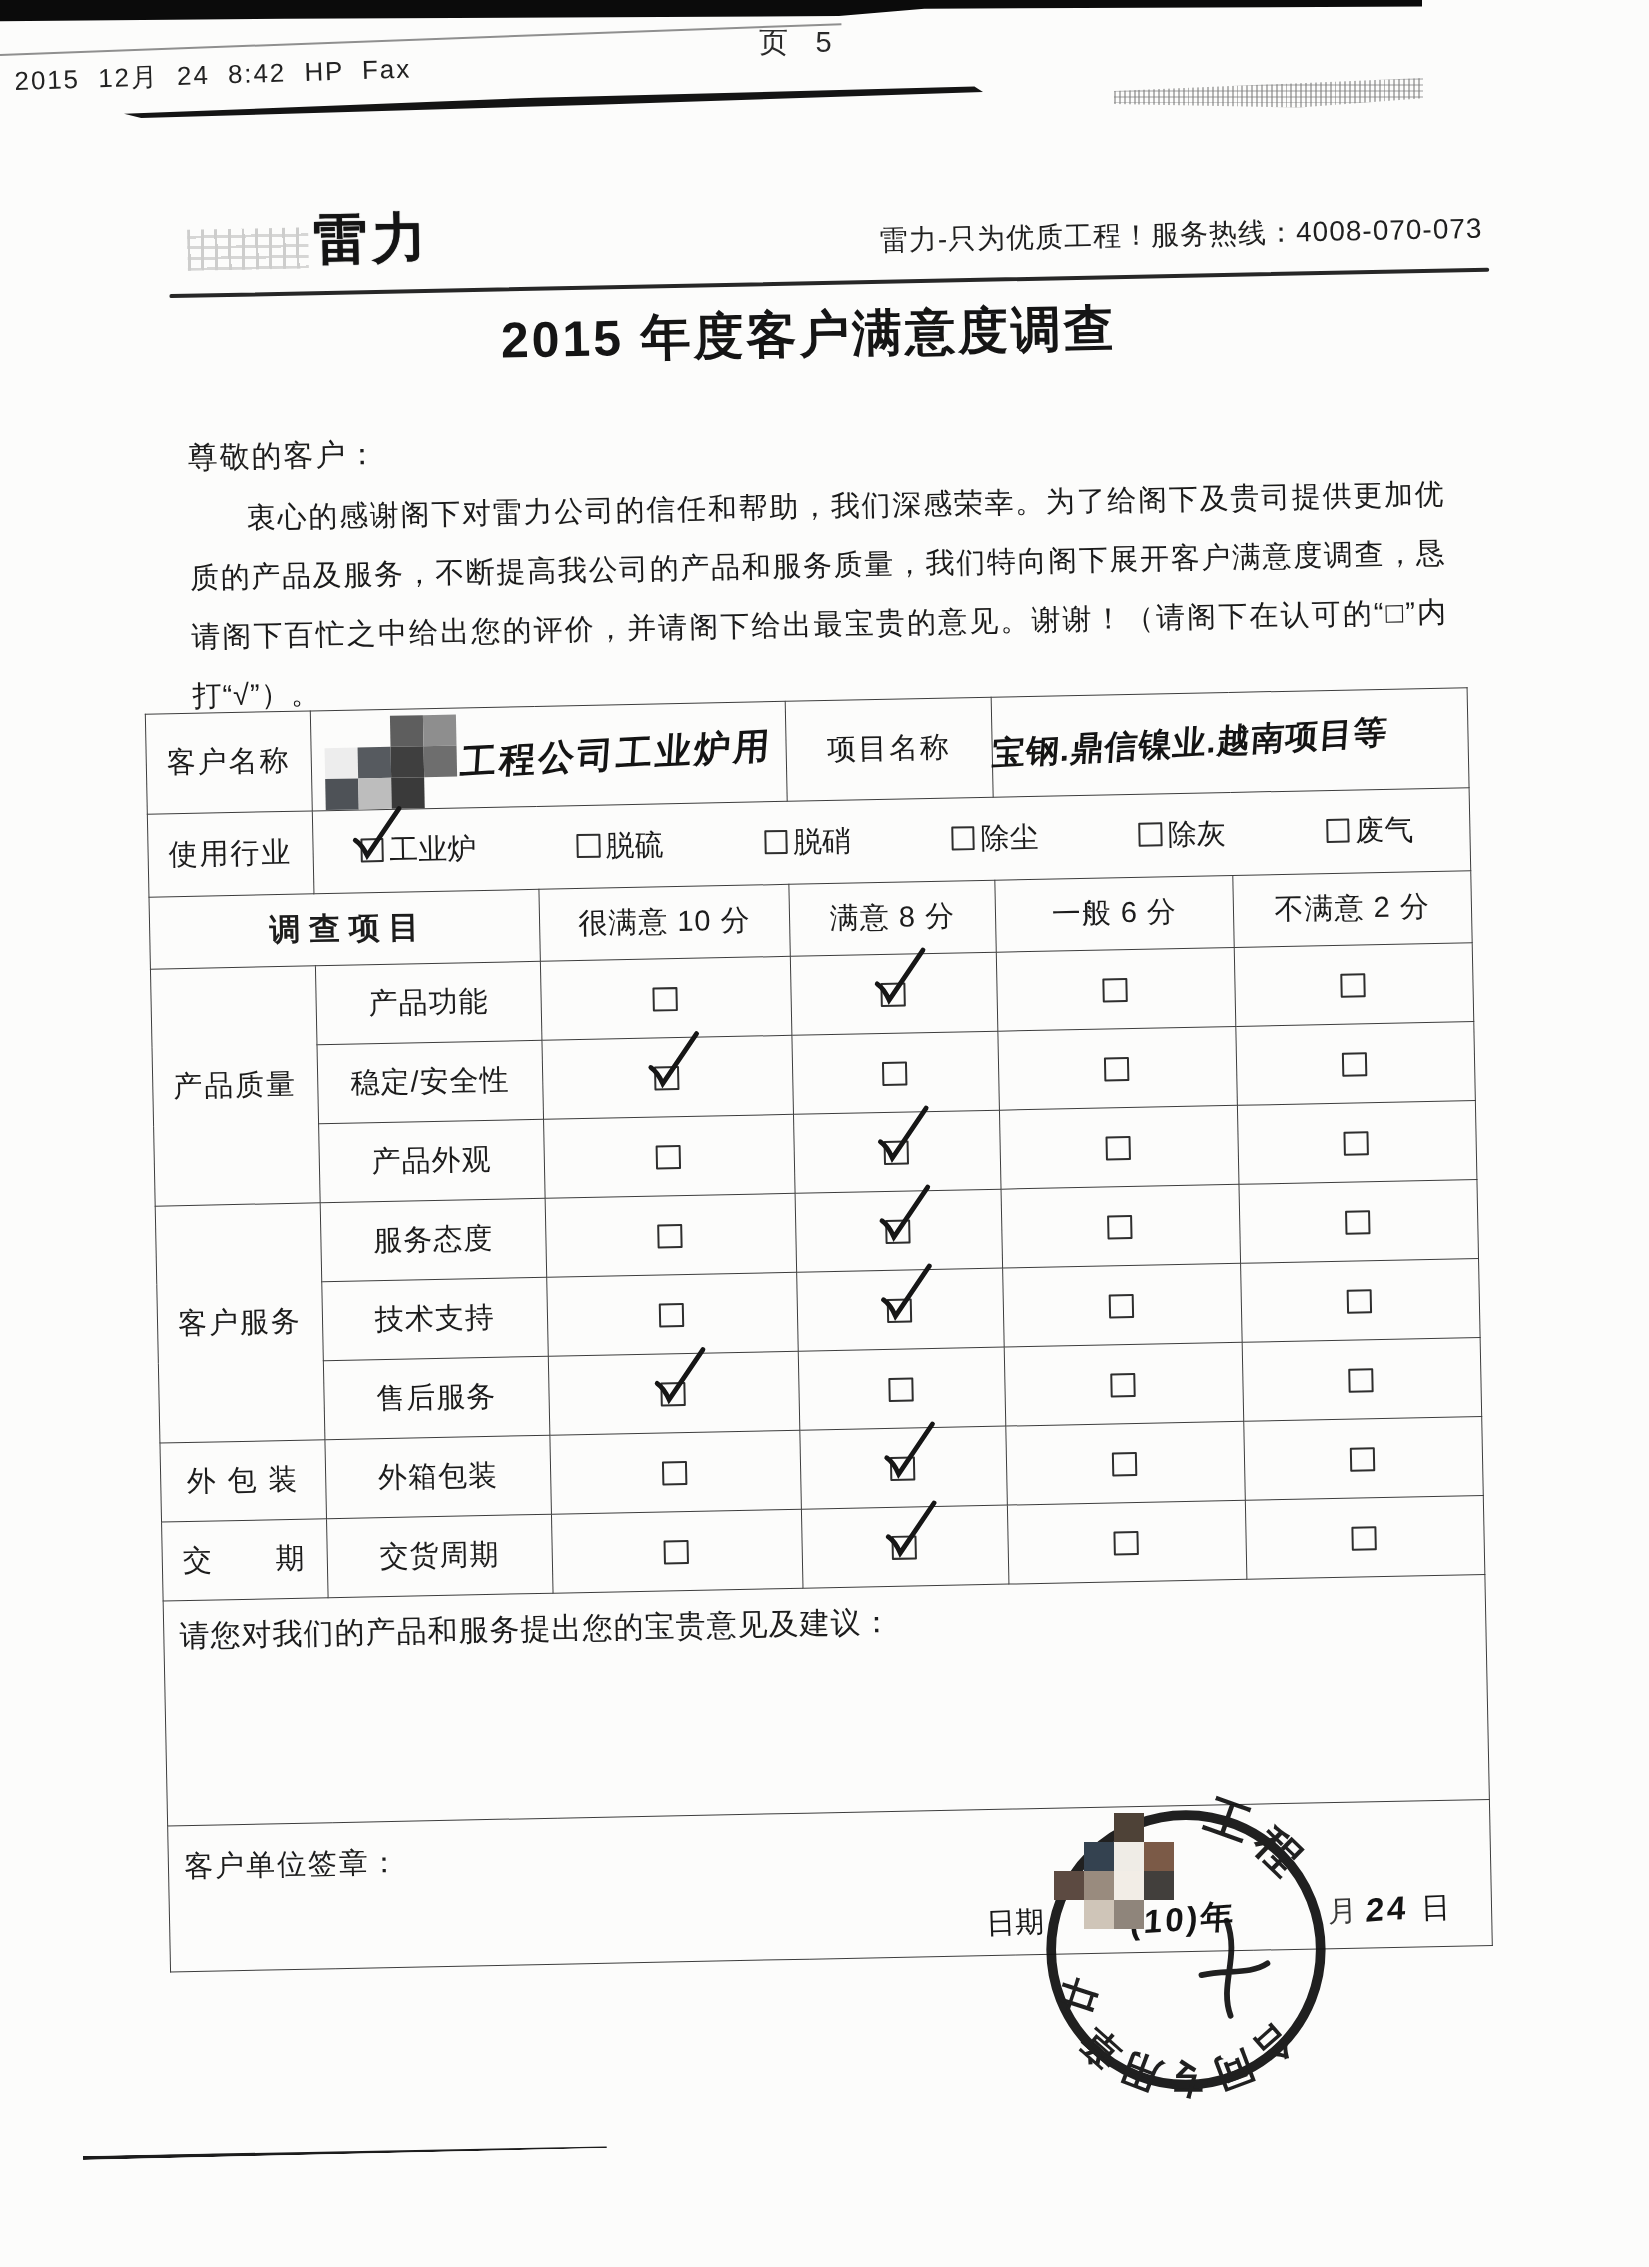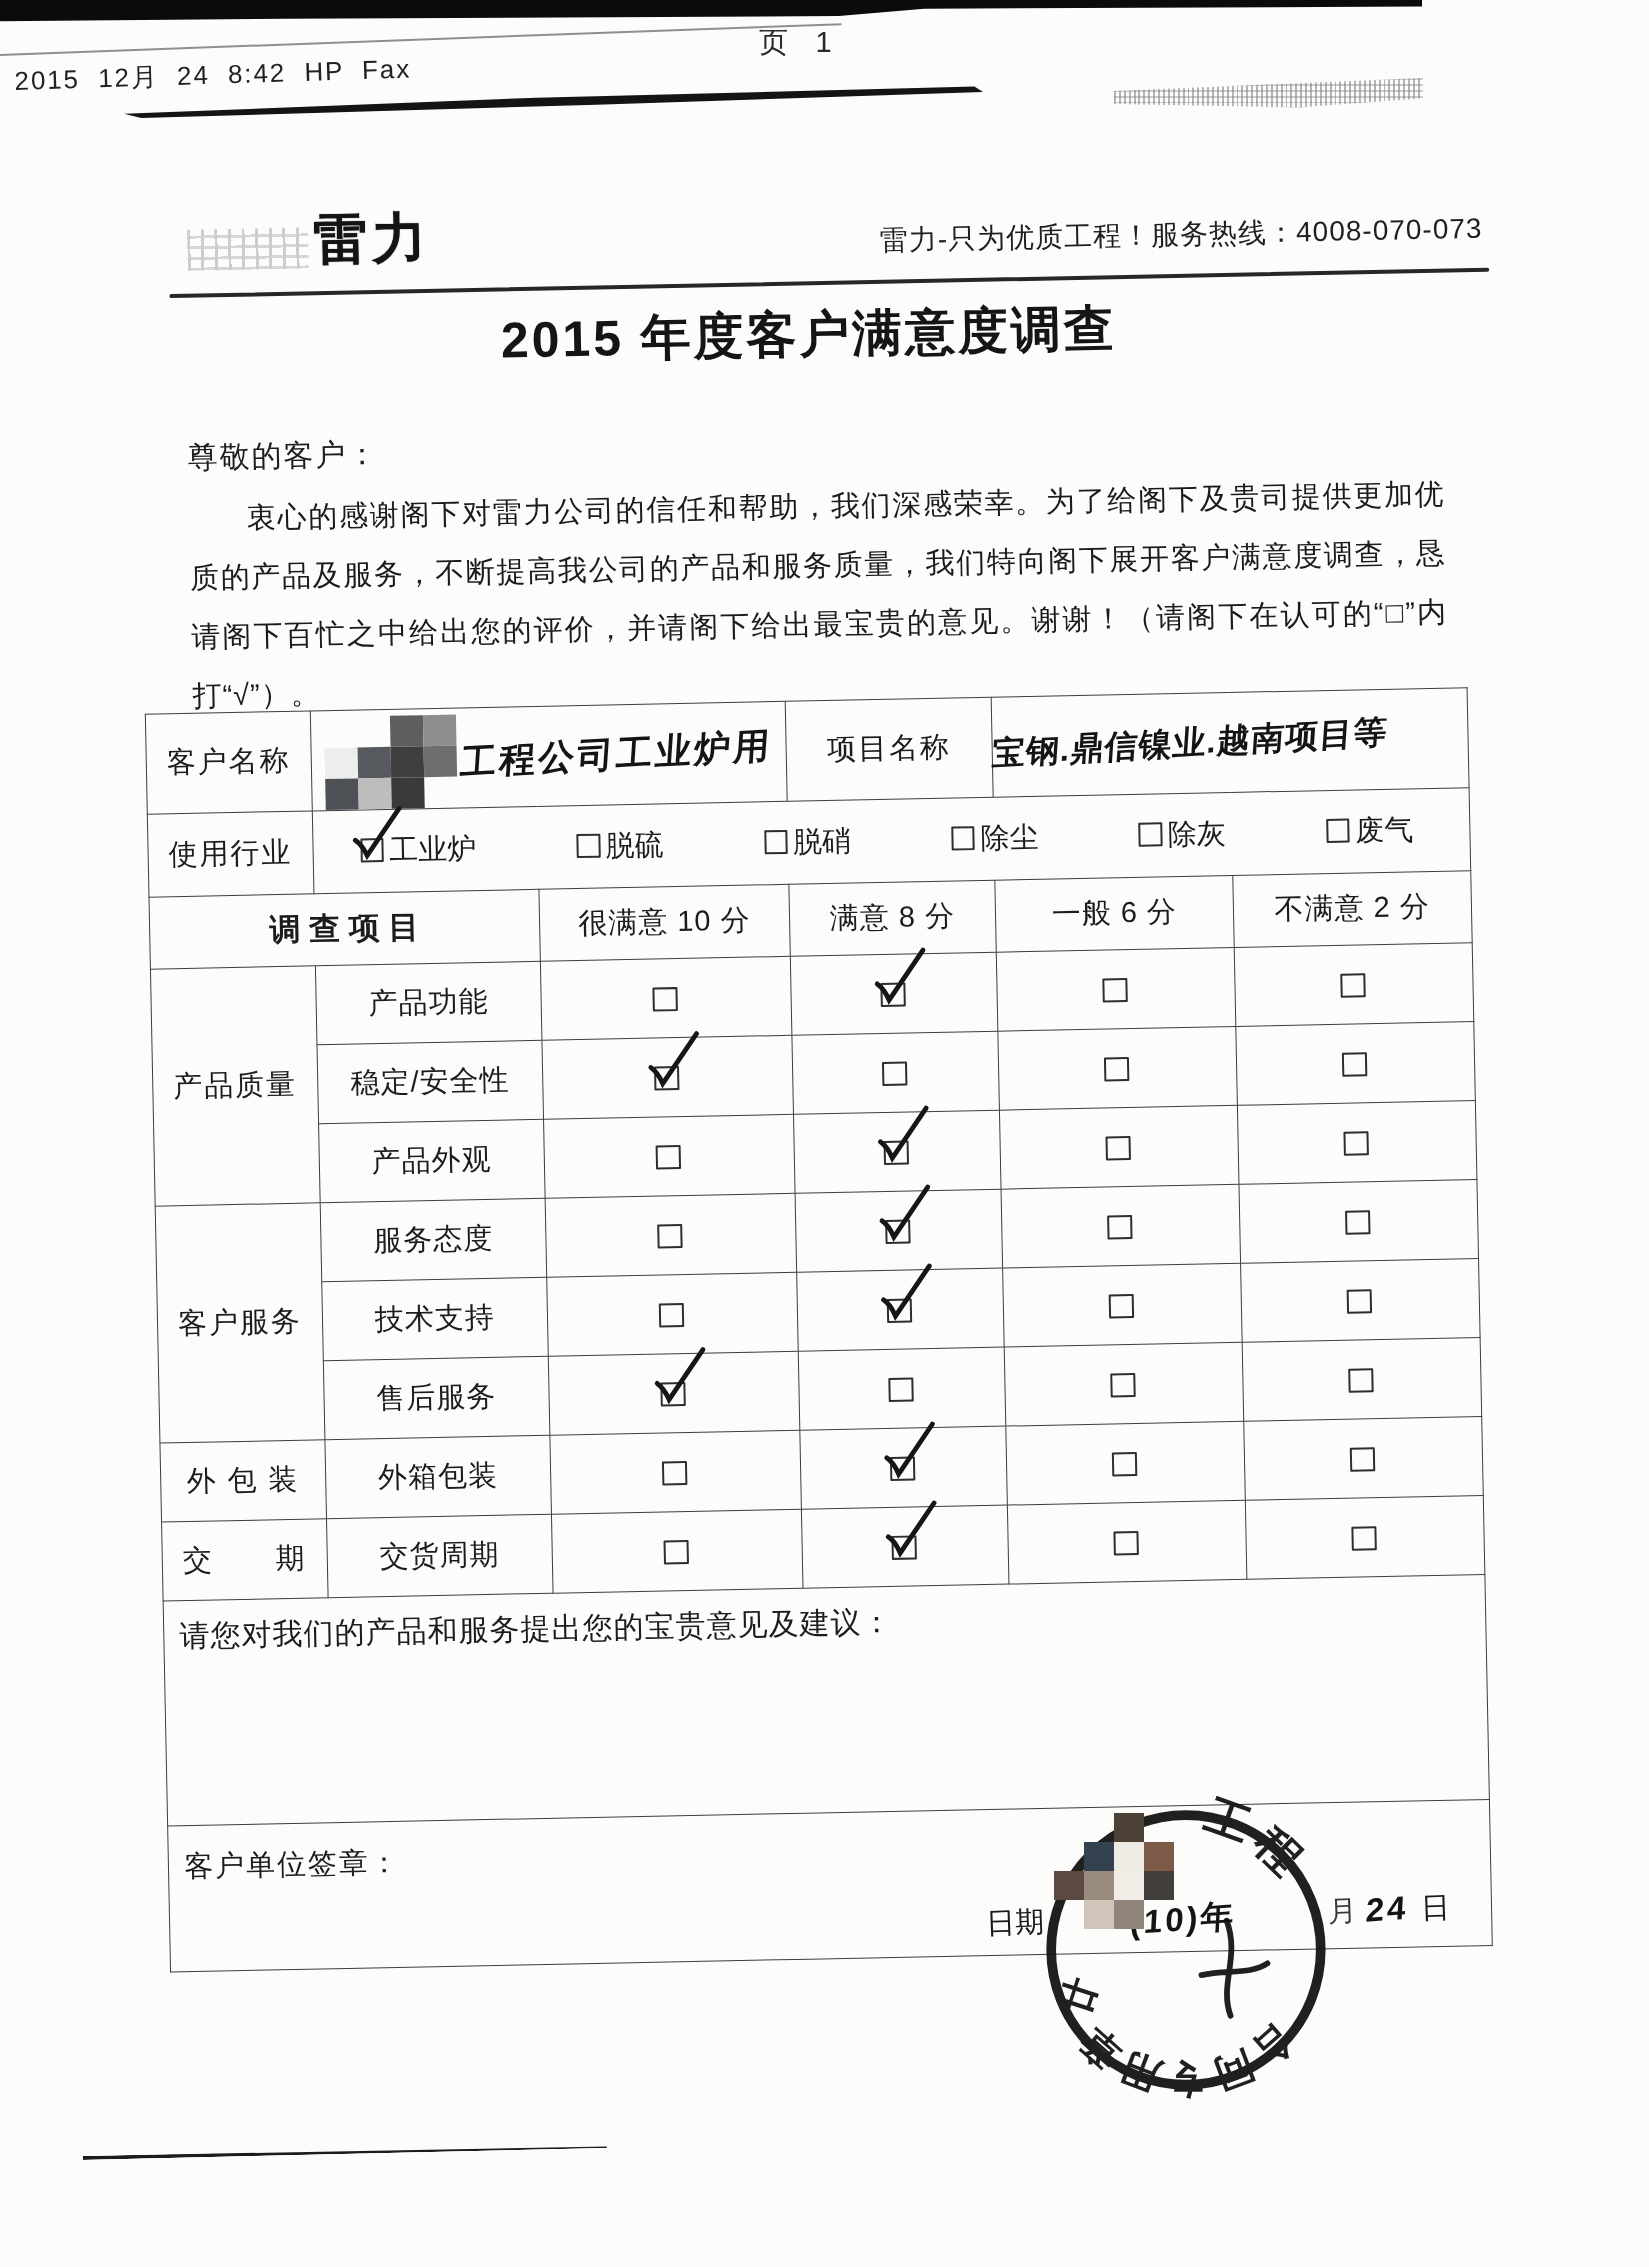--- a/index.html
+++ b/index.html
@@ -130,21 +130,21 @@
   .d-day{left:380px;top:0;font-size:35px;}
   .d-daychar{left:435px;}
   
   .stamp{position:absolute;left:1025px;top:1785px;width:320px;height:320px;z-index:6;opacity:.93;}
 </style>
 </head>
 <body>
 
 <div class="topbar"></div>
 <div class="page-edge-line"></div>
-<div class="fax-page-label">页  1</div>
+<div class="fax-page-label">页  5</div>
 <div class="fax-timestamp">2015  12月  24  8:42  HP  Fax</div>
 <div class="scan-streak"></div>
 <div class="noise-patch"></div>
 <div class="bottom-line"></div>
 
 <div class="doc">
 
   <div class="logo-specks"></div>
   <div class="brand-logo">雷力</div>
   <div class="brand-slogan">雷力-只为优质工程！服务热线：4008-070-073</div>

